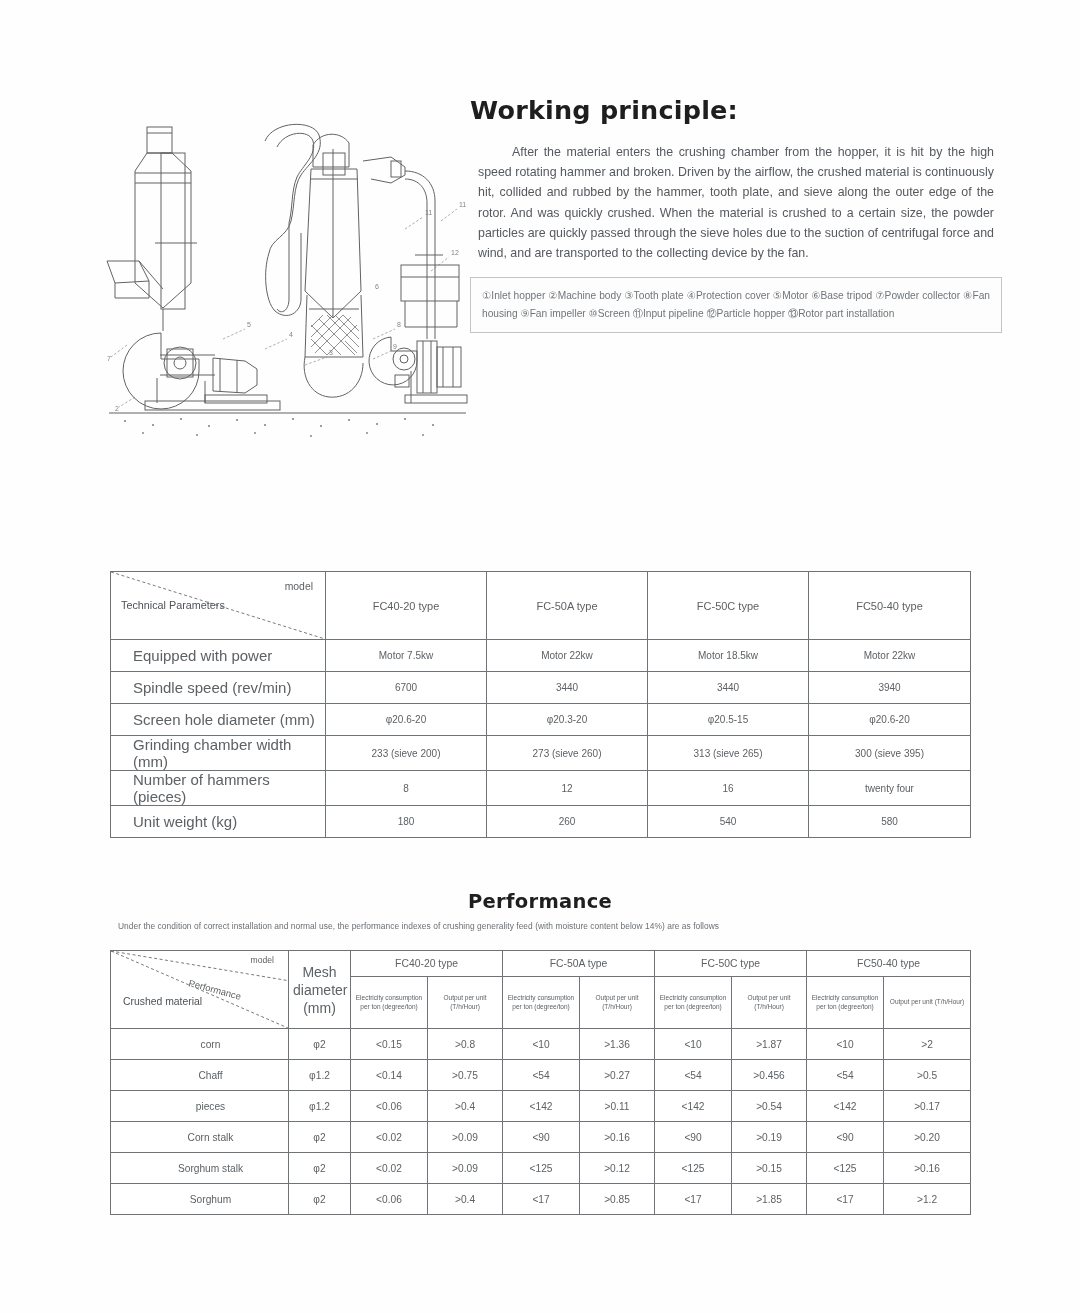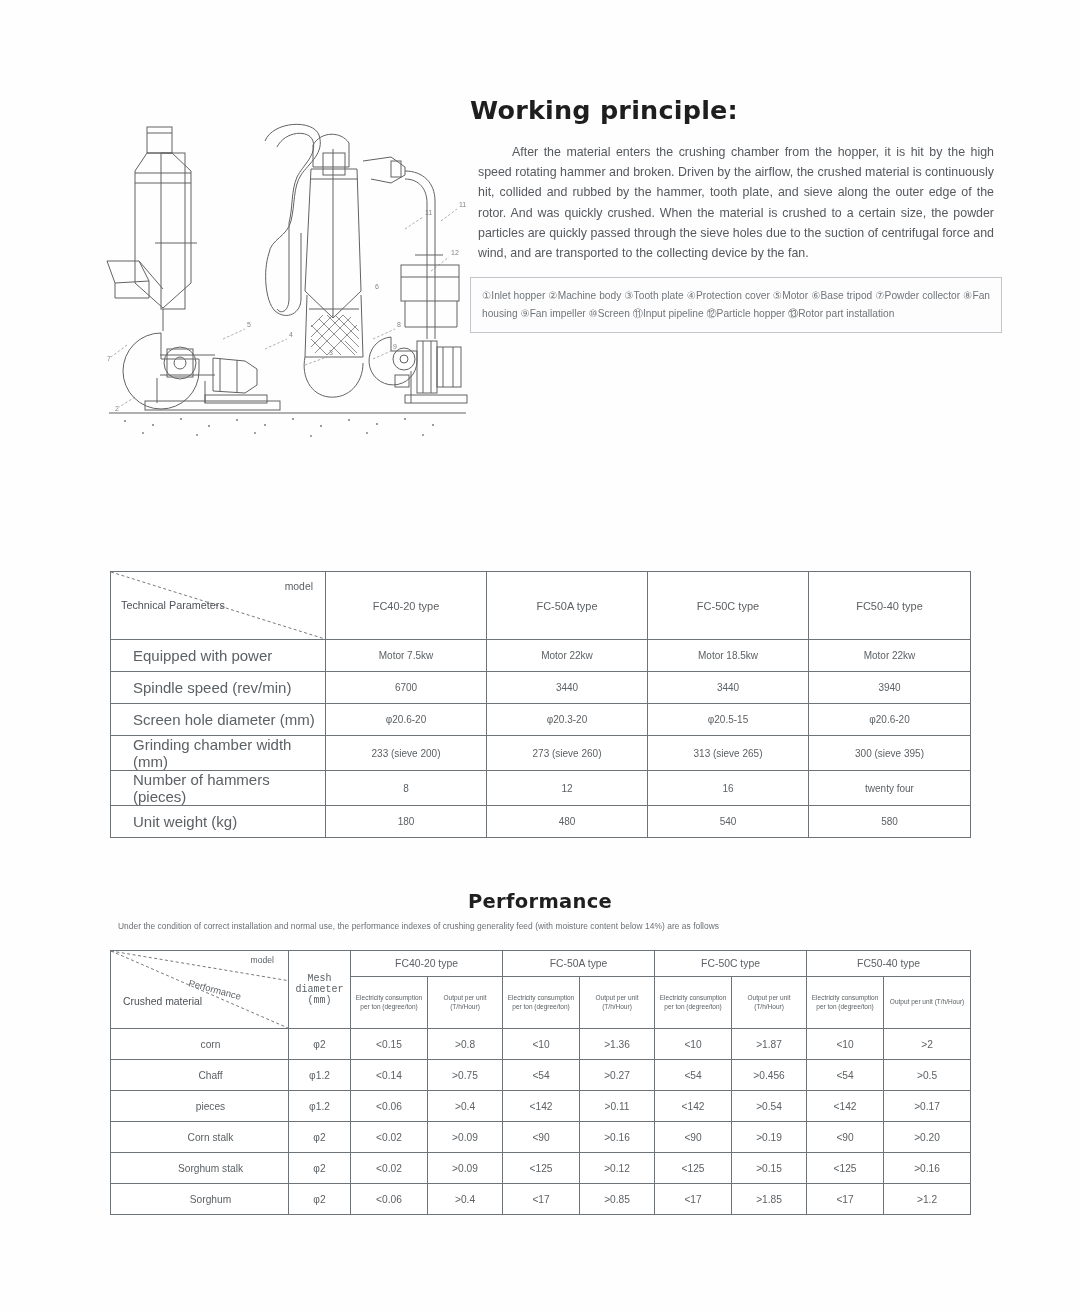--- a/index.html
+++ b/index.html
@@ -128,21 +128,21 @@
     text-align: left; line-height: 13.5px;
   }
 
   
   #tbl-perf td { font-size: 10.2px; height: 31px; }
   #tbl-perf td.rowlabel { text-align: center; padding-left: 26px; }
   #tbl-perf td.model-hdr { height: 26px; font-size: 10.4px; }
   #tbl-perf td.sub-hdr {
     height: 52px; font-size: 6.5px; line-height: 8.4px; padding: 2px 2px;
   }
-  #tbl-perf td.mesh-hdr { font-size: 10px; line-height: 11px; font-family: Liberation Mono, monospace; }
+  #tbl-perf td.mesh-hdr { font-size: 14px; line-height: 18px; }
 
   .corner-3 { position: relative; padding: 0 !important; overflow: hidden; }
   .corner-3 .diag { position: absolute; left:0; top:0; width:100%; height:100%; }
   .corner-3 .lbl-model {
     position: absolute; right: 14px; top: 4px; font-size: 8.6px; color: #5c6165;
   }
   .corner-3 .lbl-perf {
     position: absolute; left: 78px; top: 26px; font-size: 9.4px; color: #5c6165;
     transform: rotate(15deg); transform-origin: left center;
   }
@@ -366,21 +366,21 @@
         <tr>
           <td class="rowlabel">Number of hammers (pieces)</td>
           <td>8</td>
           <td>12</td>
           <td>16</td>
           <td>twenty four</td>
         </tr>
         <tr>
           <td class="rowlabel">Unit weight (kg)</td>
           <td>180</td>
-          <td>480</td>
+          <td>260</td>
           <td>540</td>
           <td>580</td>
         </tr>
       </tbody>
     </table>
   </div>
 
   <div class="section-title" style="position:absolute; left:0; top:890px; width:1080px;">Performance</div>
 
   <div class="section-note" style="position:absolute; left:110px; top:921px; width:860px;">Under the condition of correct installation and normal use, the performance indexes of crushing generality feed (with moisture content below 14%) are as follows</div>

